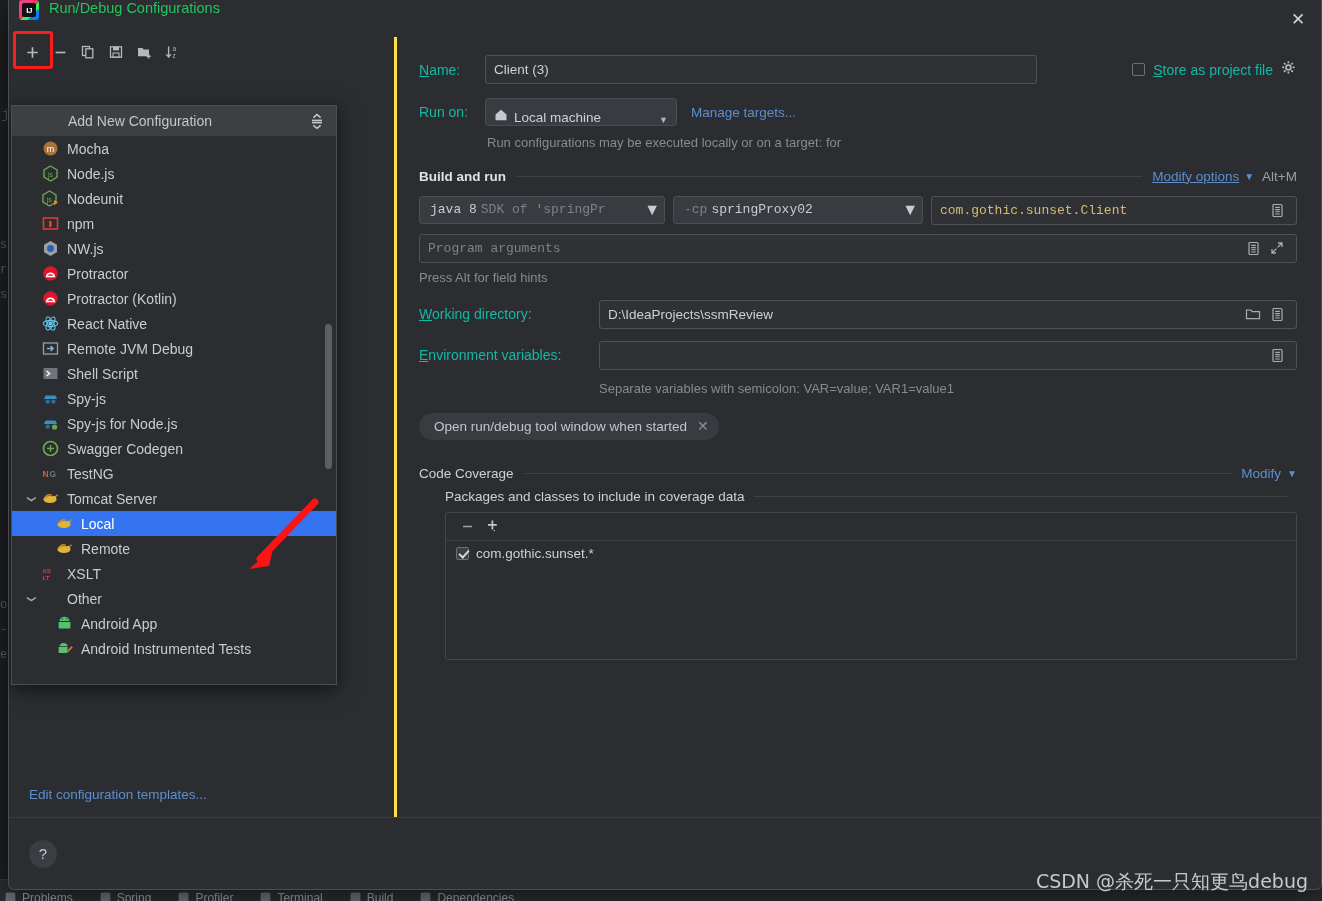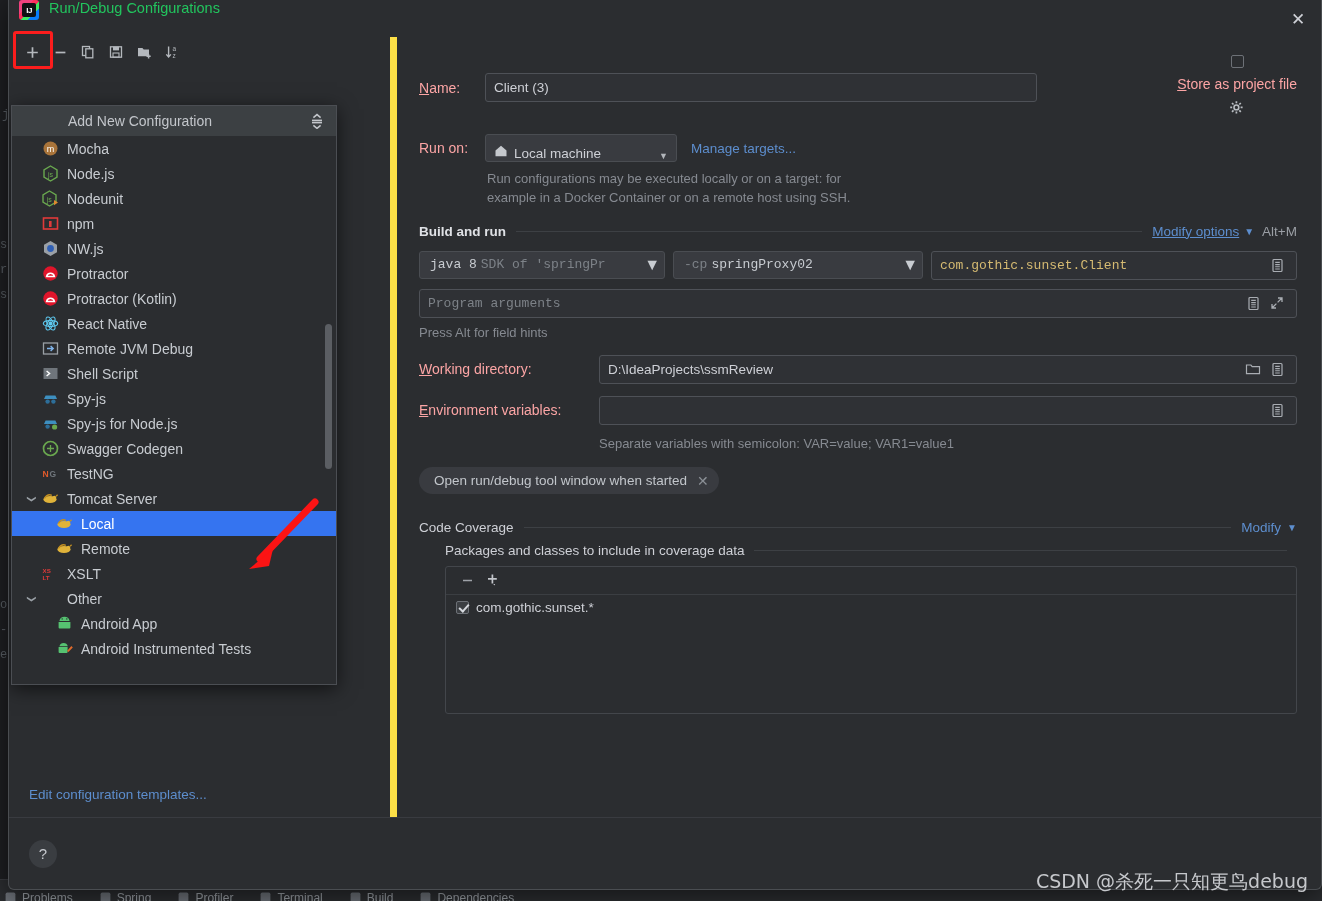--- a/index.html
+++ b/index.html
@@ -78,21 +78,21 @@
     width: 30px; height: 26px;
     display: flex; align-items: center; justify-content: center;
     color: #ced0d6; font-size: 17px; cursor: pointer;
   }
 
   #body-row { flex: 1; display: flex; min-height: 0; }
 
   
   #left-pane {
     width: 388px; flex: 0 0 388px;
-    border-right: 7px solid #fde047;
+    border-right: 3px solid #fde047;
     display: flex; flex-direction: column;
     position: relative;
     background: #2b2d30;
     justify-content: flex-end;
   }
   #left-toolbar {
     height: 30px; flex: 0 0 30px;
     display: flex; align-items: center;
     padding-left: 10px; gap: 2px;
   }
@@ -160,21 +160,21 @@
     background: #5b5e63; border-radius: 4px;
   }
   #red-arrow { position: absolute; left: 224px; top: 430px; z-index: 35; pointer-events: none; }
 
   
   #right-pane {
     flex: 1; padding: 18px 24px 0 22px;
     overflow: hidden; position: relative;
   }
   .form-row { display: flex; align-items: center; margin-bottom: 14px; }
-  .lbl { font-size: 14px; color: #fca5a5; }
+  .lbl { font-size: 14px; color: #14b8a6; }
   .lbl .mn { text-decoration: underline; }
 
   .txt-input {
     background: #2b2d30; border: 1px solid #4e5157; border-radius: 3px;
     height: 29px; color: #ced0d6; font-size: 13.5px;
     padding: 0 8px; display: flex; align-items: center;
   }
   .txt-input.focused { border-color: #4e5157; background: #2f3135; }
 
   .combo {
@@ -586,21 +586,21 @@
     </div>
 
     <div id="right-pane">
 
       
       <div class="form-row">
         <div class="lbl" style="width:66px"><span class="mn">N</span><span>ame:</span></div>
         <div class="txt-input focused" style="width:552px">
           <span>Client (3)</span>
         </div>
-        <div style="margin-left:auto; display:flex; align-items:center; gap:8px;flex-direction:column;">
+        <div style="margin-left:auto; display:flex; align-items:center; gap:8px;">
           <div class="chk empty"></div>
           <span class="lbl"><span class="mn">S</span><span>tore as project file</span></span>
           <span>
             <svg width="16" height="16" viewBox="0 0 16 16">
               <circle cx="7.4" cy="7.4" r="2.4" fill="none" stroke="#b9bdc2" stroke-width="1.6"></circle>
               <path d="M7.4 1.2 v2 M7.4 11.6 v2 M1.2 7.4 h2 M11.6 7.4 h2 M3 3 l1.5 1.5 M10.3 10.3 l1.5 1.5 M11.8 3 l-1.5 1.5 M4.5 10.3 L3 11.8" stroke="#b9bdc2" stroke-width="1.7"></path>
             </svg>
           </span>
         </div>
       </div>
@@ -615,21 +615,20 @@
             </svg>
           </span>
           <span>Local machine</span>
           <span class="caret" style="margin-left:auto">▼</span>
         </div>
         <span class="link" style="margin-left:14px">Manage targets...</span>
       </div>
 
       <div style="padding-left:68px; margin-bottom:4px;">
         <div class="hint">Run configurations may be executed locally or on a target: for</div>
-        <div class="hint">example in a Docker Container or on a remote host using SSH.</div>
       </div>
 
       
       <div class="section-head">
         <span class="section-title">Build and run</span>
         <span class="section-rule"></span>
         <span class="link" style="text-decoration:underline">Modify options</span>
         <span class="caret" style="color:#5d8ece; font-size:10px; margin:0 8px 0 5px;">▼</span>
         <span style="font-size:13.5px; color:#9a9ea4">Alt+M</span>
       </div>

